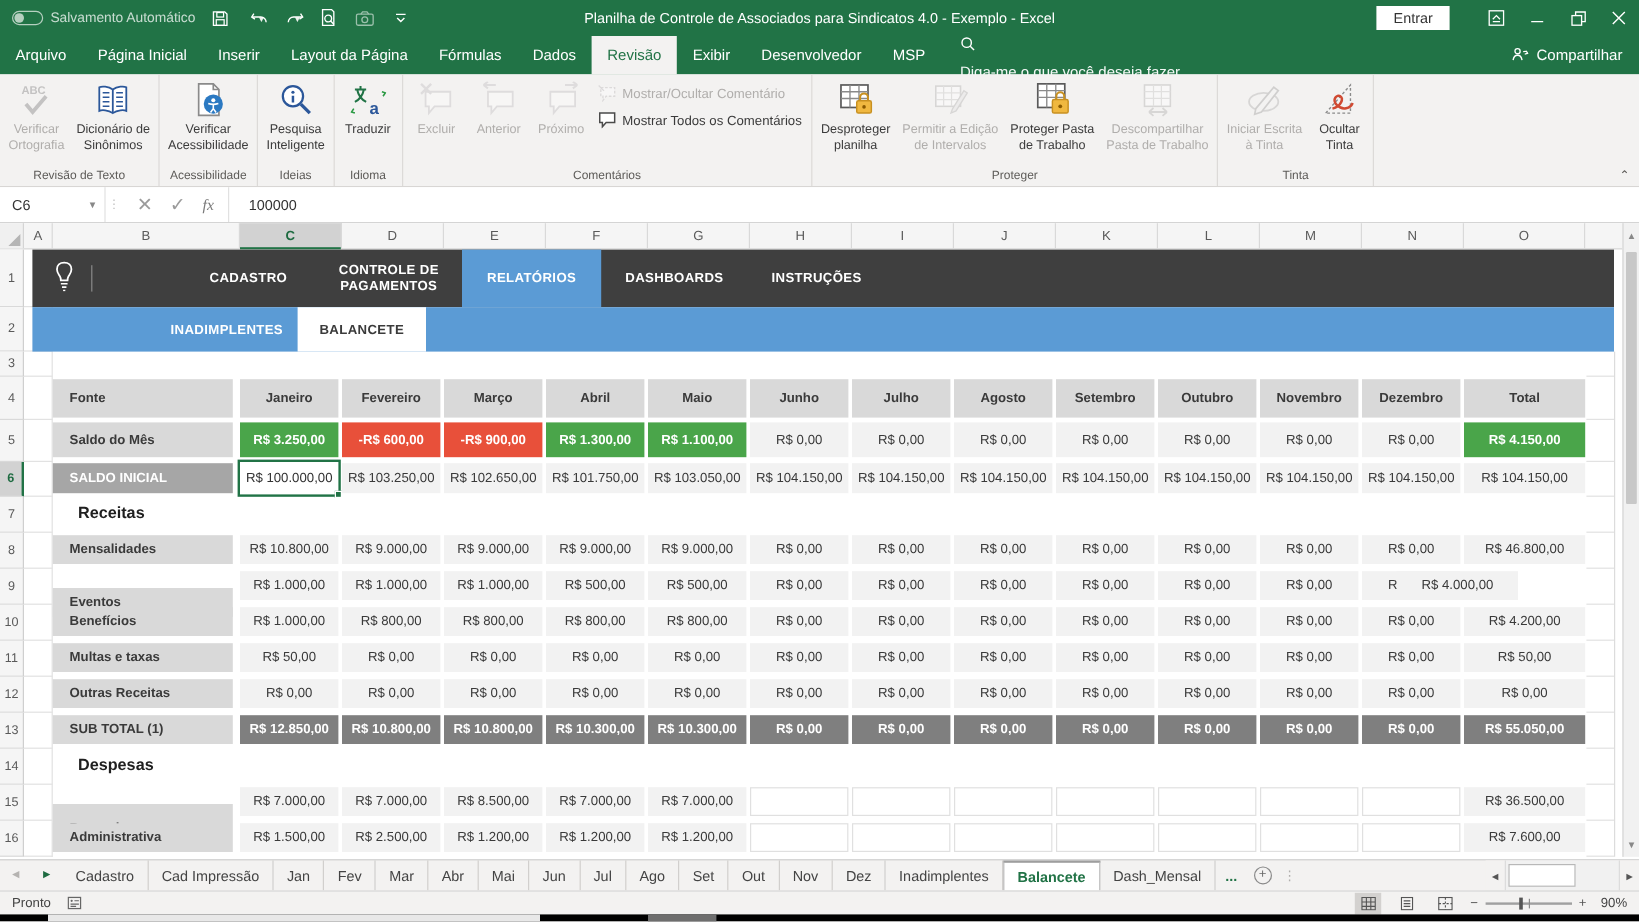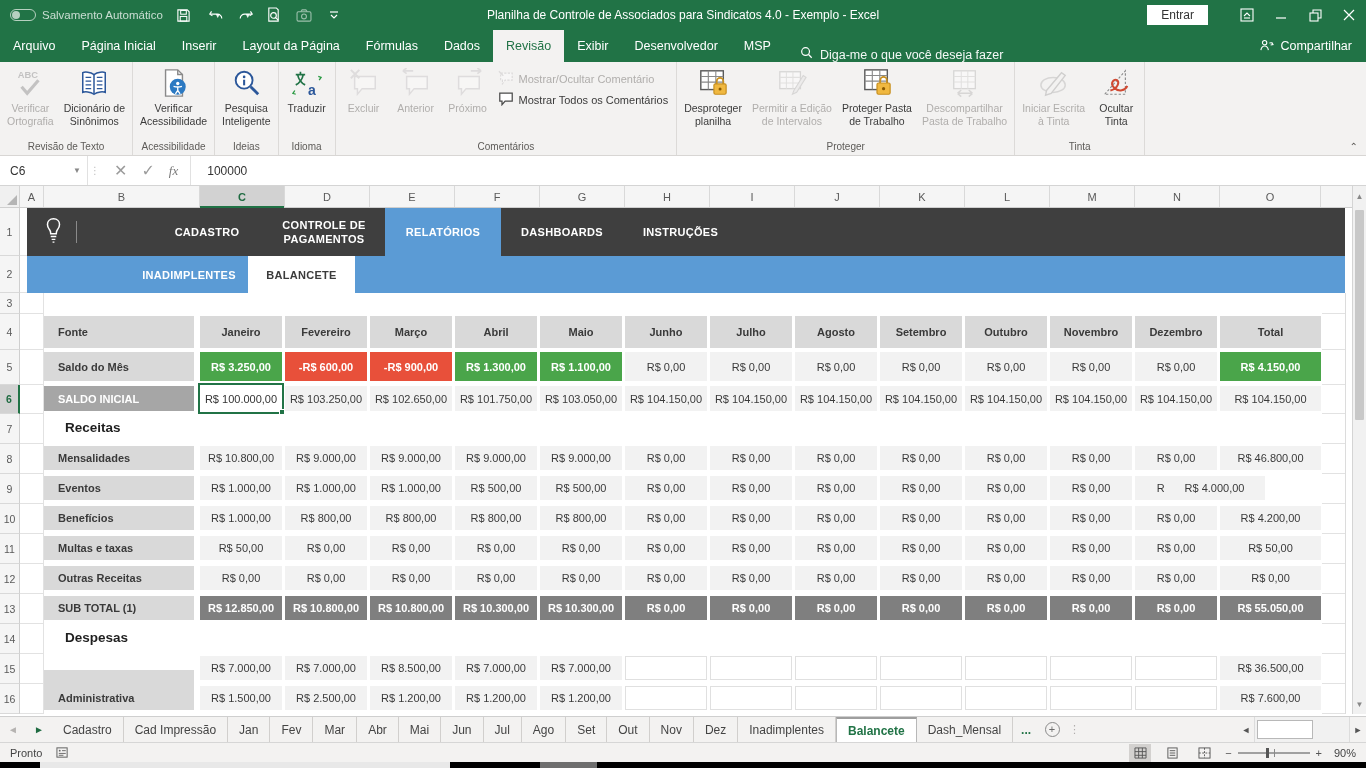--- a/index.html
+++ b/index.html
@@ -17,21 +17,21 @@
   .qchev { font-size:8px; opacity:.9; margin-left:-8px; }
   .title-text { position:absolute; left:0; right:0; text-align:center; font-size:12px; color:#fff; pointer-events:none; }
   .winctrl { position:absolute; right:0; top:0; height:30px; display:flex; align-items:center; gap:0; }
   .entrar { background:#fff; color:#333; font-size:12px; padding:3px 14px; margin-right:22px; cursor:default; }
   .wbtn { width:34px; height:30px; display:flex; align-items:center; justify-content:center; }
 
   
   .menubar { position:absolute; left:0; top:30px; width:1366px; height:32px; background:#217346; display:flex; align-items:stretch; color:#fff; }
   .mtab { padding:0 13px; display:flex; align-items:center; font-size:12.5px; cursor:default; }
   .mtab.active { background:#f3f2f1; color:#217346; font-weight:400; }
-  .msearch { display:flex; align-items:flex-end; gap:7px; margin-left:16px; font-size:12.5px; color:rgba(255,255,255,.95); }
+  .msearch { display:flex; align-items:flex-start; gap:7px; margin-left:16px; font-size:12.5px; color:rgba(255,255,255,.95);flex-direction:column; }
   .mshare { position:absolute; right:14px; top:0; height:32px; display:flex; align-items:center; gap:6px; font-size:12.5px; }
 
   
   .ribbon { position:absolute; left:0; top:62px; width:1366px; height:94px; background:#f3f2f1; border-bottom:1px solid #d8d6d4; display:flex; }
   .rgroup { display:flex; flex-direction:column; border-right:1px solid #dcdad8; padding:2px 2px 0 2px; }
   .rbuttons { flex:1; display:flex; align-items:stretch; }
   .rbtn { display:flex; flex-direction:column; align-items:center; justify-content:flex-start; padding:4px 5px 2px 5px; min-width:52px; }
   .rbtn .ricon { height:34px; display:flex; align-items:center; justify-content:center; }
   .rbtn .rtext { font-size:10.5px; color:#3b3b3b; text-align:center; line-height:1.25; }
   .rbtn.disabled .rtext { color:#b0aeac; }
@@ -616,21 +616,21 @@
         <div class="tcell val" style="left: 581px; width: 82px; top: 2px; height: 24px;">R$ 0,00</div>
         <div class="tcell val" style="left: 666px; width: 82px; top: 2px; height: 24px;">R$ 0,00</div>
         <div class="tcell val" style="left: 751px; width: 82px; top: 2px; height: 24px;">R$ 0,00</div>
         <div class="tcell val" style="left: 836px; width: 82px; top: 2px; height: 24px;">R$ 0,00</div>
         <div class="tcell val" style="left: 921px; width: 82px; top: 2px; height: 24px;">R$ 0,00</div>
         <div class="tcell val" style="left: 1006px; width: 82px; top: 2px; height: 24px;">R$ 0,00</div>
         <div class="tcell val" style="left: 1091px; width: 82px; top: 2px; height: 24px;">R$ 0,00</div>
         <div class="tcell val" style="left: 1176px; width: 101px; top: 2px; height: 24px;">R$ 46.800,00</div>
       </div>
       <div class="trow" style="top: 266px; height: 30px;">
-        <div class="tcell tlabel lab-gray" style="left: 0px; width: 150px; top: 2px; height: 24px;">Eventos</div>
+        <div class="tcell tlabel lab-gray" style="left: 0px; width: 150px; top: 16px; height: 24px;">Eventos</div>
         <div class="tcell val" style="left: 156px; width: 82px; top: 2px; height: 24px;">R$ 1.000,00</div>
         <div class="tcell val" style="left: 241px; width: 82px; top: 2px; height: 24px;">R$ 1.000,00</div>
         <div class="tcell val" style="left: 326px; width: 82px; top: 2px; height: 24px;">R$ 1.000,00</div>
         <div class="tcell val" style="left: 411px; width: 82px; top: 2px; height: 24px;">R$ 500,00</div>
         <div class="tcell val" style="left: 496px; width: 82px; top: 2px; height: 24px;">R$ 500,00</div>
         <div class="tcell val" style="left: 581px; width: 82px; top: 2px; height: 24px;">R$ 0,00</div>
         <div class="tcell val" style="left: 666px; width: 82px; top: 2px; height: 24px;">R$ 0,00</div>
         <div class="tcell val" style="left: 751px; width: 82px; top: 2px; height: 24px;">R$ 0,00</div>
         <div class="tcell val" style="left: 836px; width: 82px; top: 2px; height: 24px;">R$ 0,00</div>
         <div class="tcell val" style="left: 921px; width: 82px; top: 2px; height: 24px;">R$ 0,00</div>

